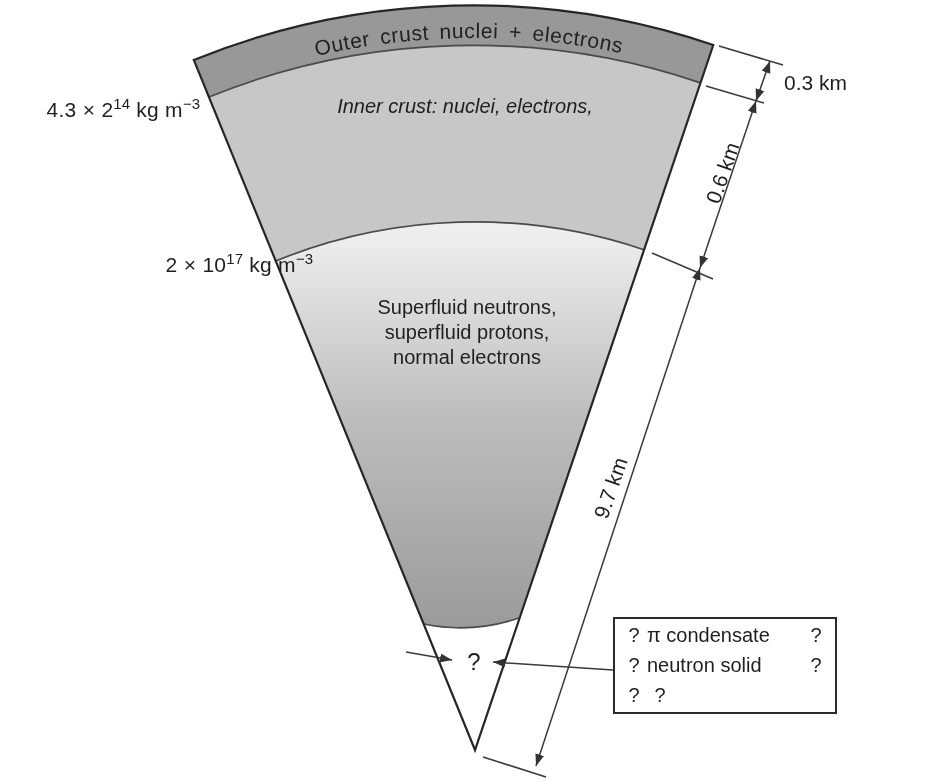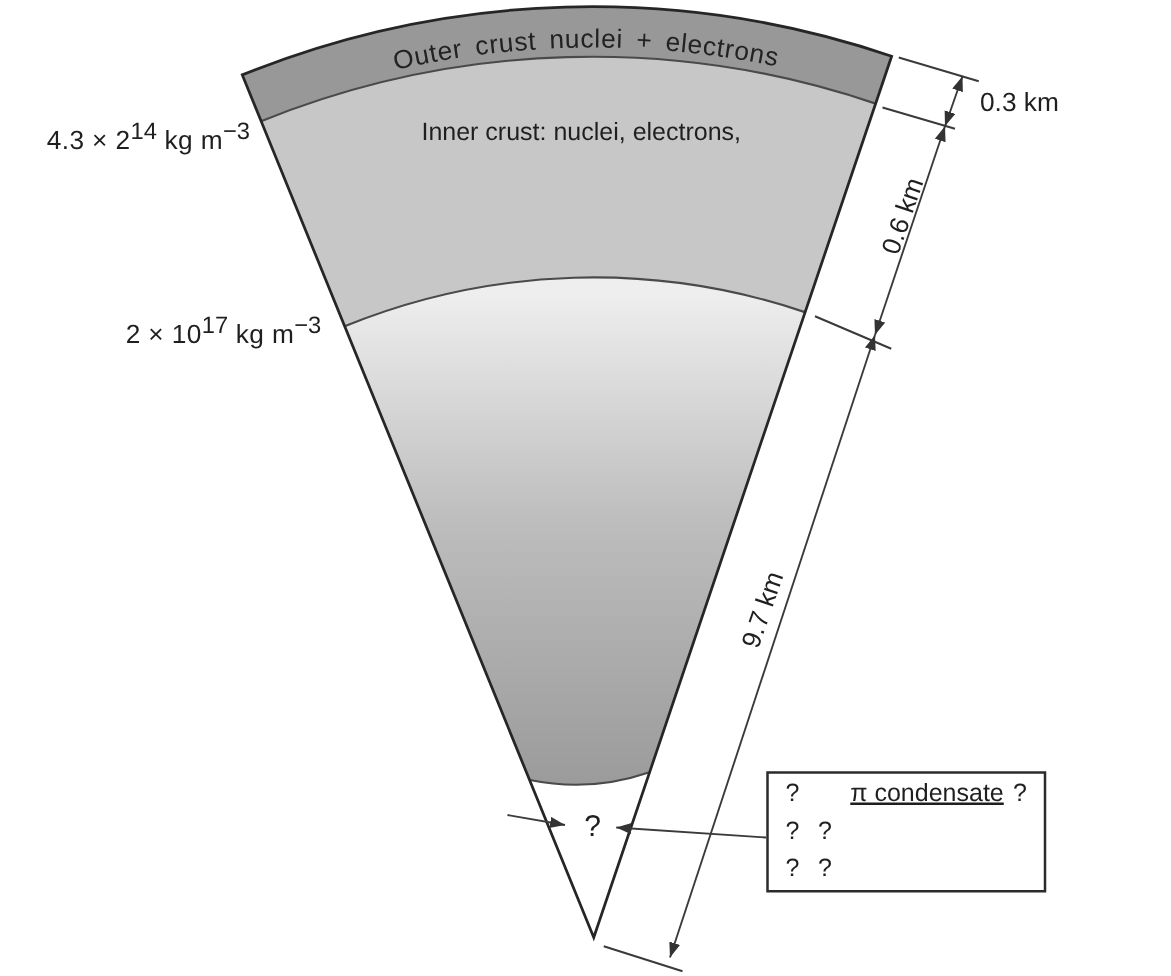--- a/index.html
+++ b/index.html
@@ -3,35 +3,35 @@
 <meta charset="utf-8">
 <style>
   html,body{margin:0;padding:0;background:#ffffff;}
   #stage{
     position:relative;width:937px;height:781px;background:#ffffff;overflow:hidden;
     font-family:"Liberation Sans", sans-serif;color:#1f1f1f;
   }
   #wedge-svg{position:absolute;left:0;top:0;}
   .lbl{position:absolute;white-space:nowrap;}
   .density{font-size:21px;letter-spacing:0.3px;text-align:right;}
-  .density sup{font-size:19px;letter-spacing:0;}
+  .density sup{font-size:15px;letter-spacing:0;}
   .region-label{text-align:center;font-size:20px;line-height:25px;transform:translateX(-50%);}
   .dim-label{font-size:21px;}
   .dim-rot{transform:translate(-50%,-50%) rotate(-71deg);transform-origin:center;}
   .core-q{font-size:24px;transform:translate(-50%,-50%);}
   .arc-text{font-size:21px;letter-spacing:0.6px;word-spacing:4px;fill:#222222;}
   #core-box{
     position:absolute;left:613px;top:617px;width:224px;height:97px;
     border:2px solid #2b2b2b;background:#ffffff;box-sizing:border-box;
     display:flex;flex-direction:column;justify-content:space-around;
     font-size:20px;padding:2px 6px;
   }
   .box-row{display:flex;align-items:center;}
   .box-q{width:26px;text-align:center;flex:0 0 auto;}
-  .box-name{flex:1;text-align:right;text-decoration:underline;}
+  .box-name{flex:1;text-align:left;}
 </style>
 </head>
 <body>
 
 <div id="stage">
 
   <svg id="wedge-svg" width="937" height="781" viewBox="0 0 937 781">
     <defs>
       <linearGradient id="sfgrad" gradientUnits="userSpaceOnUse" x1="475" y1="235" x2="475" y2="640">
         <stop offset="0" stop-color="#eeeeee"></stop>
@@ -80,42 +80,48 @@
     </g>
 
     <text class="arc-text" text-anchor="middle">
       <textPath href="#arc-label-path" startOffset="50%">Outer crust nuclei + electrons</textPath>
     </text>
   </svg>
 
   <div class="lbl density" style="right:737px;top:95px;">
     <span>4.3 × 2</span><sup>14</sup><span> kg m</span><sup>−3</sup>
   </div>
-  <div class="lbl density" style="right:680px;top:250px;margin-left:24px;">
+  <div class="lbl density" style="right:624px;top:250px;margin-left:24px;">
     <span>2 × 10</span><sup>17</sup><span> kg m</span><sup>−3</sup>
   </div>
 
-  <div class="lbl region-label" style="left:465px;top:94px;">
+  <div class="lbl region-label" style="left:465px;top:94px;font-style:italic;">
     <div>Inner crust: nuclei, electrons,</div>
+  </div>
+  <div class="lbl region-label" style="left:467px;top:295px;">
+    <div>Superfluid neutrons,</div>
+    <div>superfluid protons,</div>
+    <div>normal electrons</div>
   </div>
 
   <div class="lbl dim-label" style="left:784px;top:71px;">0.3 km</div>
   <div class="lbl dim-label dim-rot" style="left:723px;top:173px;">0.6 km</div>
   <div class="lbl dim-label dim-rot" style="left:611px;top:488px;">9.7 km</div>
 
   <div class="lbl core-q" style="left:474px;top:662px;">?</div>
 
   <div id="core-box">
     <div class="box-row">
       <span class="box-q">?</span>
       <span class="box-name">π condensate</span>
       <span class="box-q">?</span>
     </div>
     <div class="box-row">
       <span class="box-q">?</span>
+      <span class="box-name">neutron solid</span>
       <span class="box-q">?</span>
     </div>
     <div class="box-row">
       <span class="box-q">?</span>
       <span class="box-q">?</span>
     </div>
   </div>
 
 </div>
 

